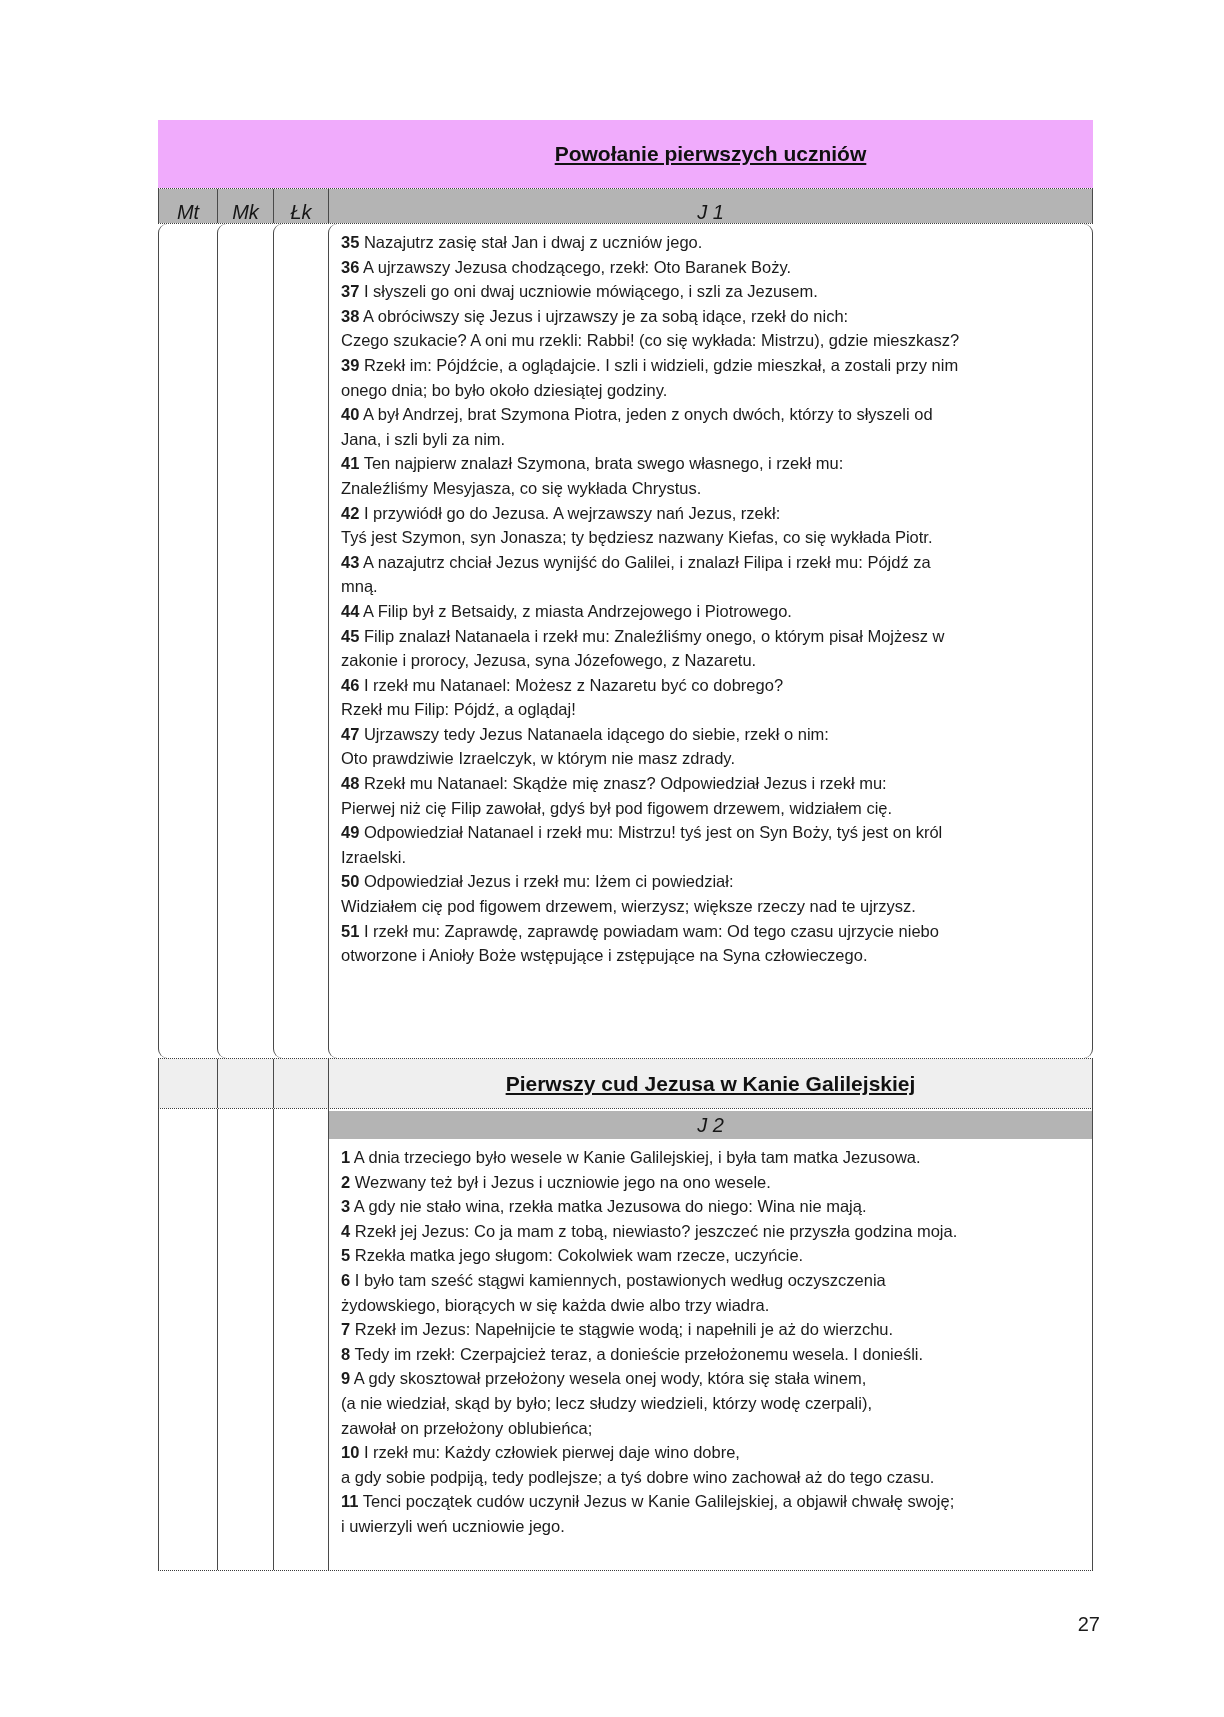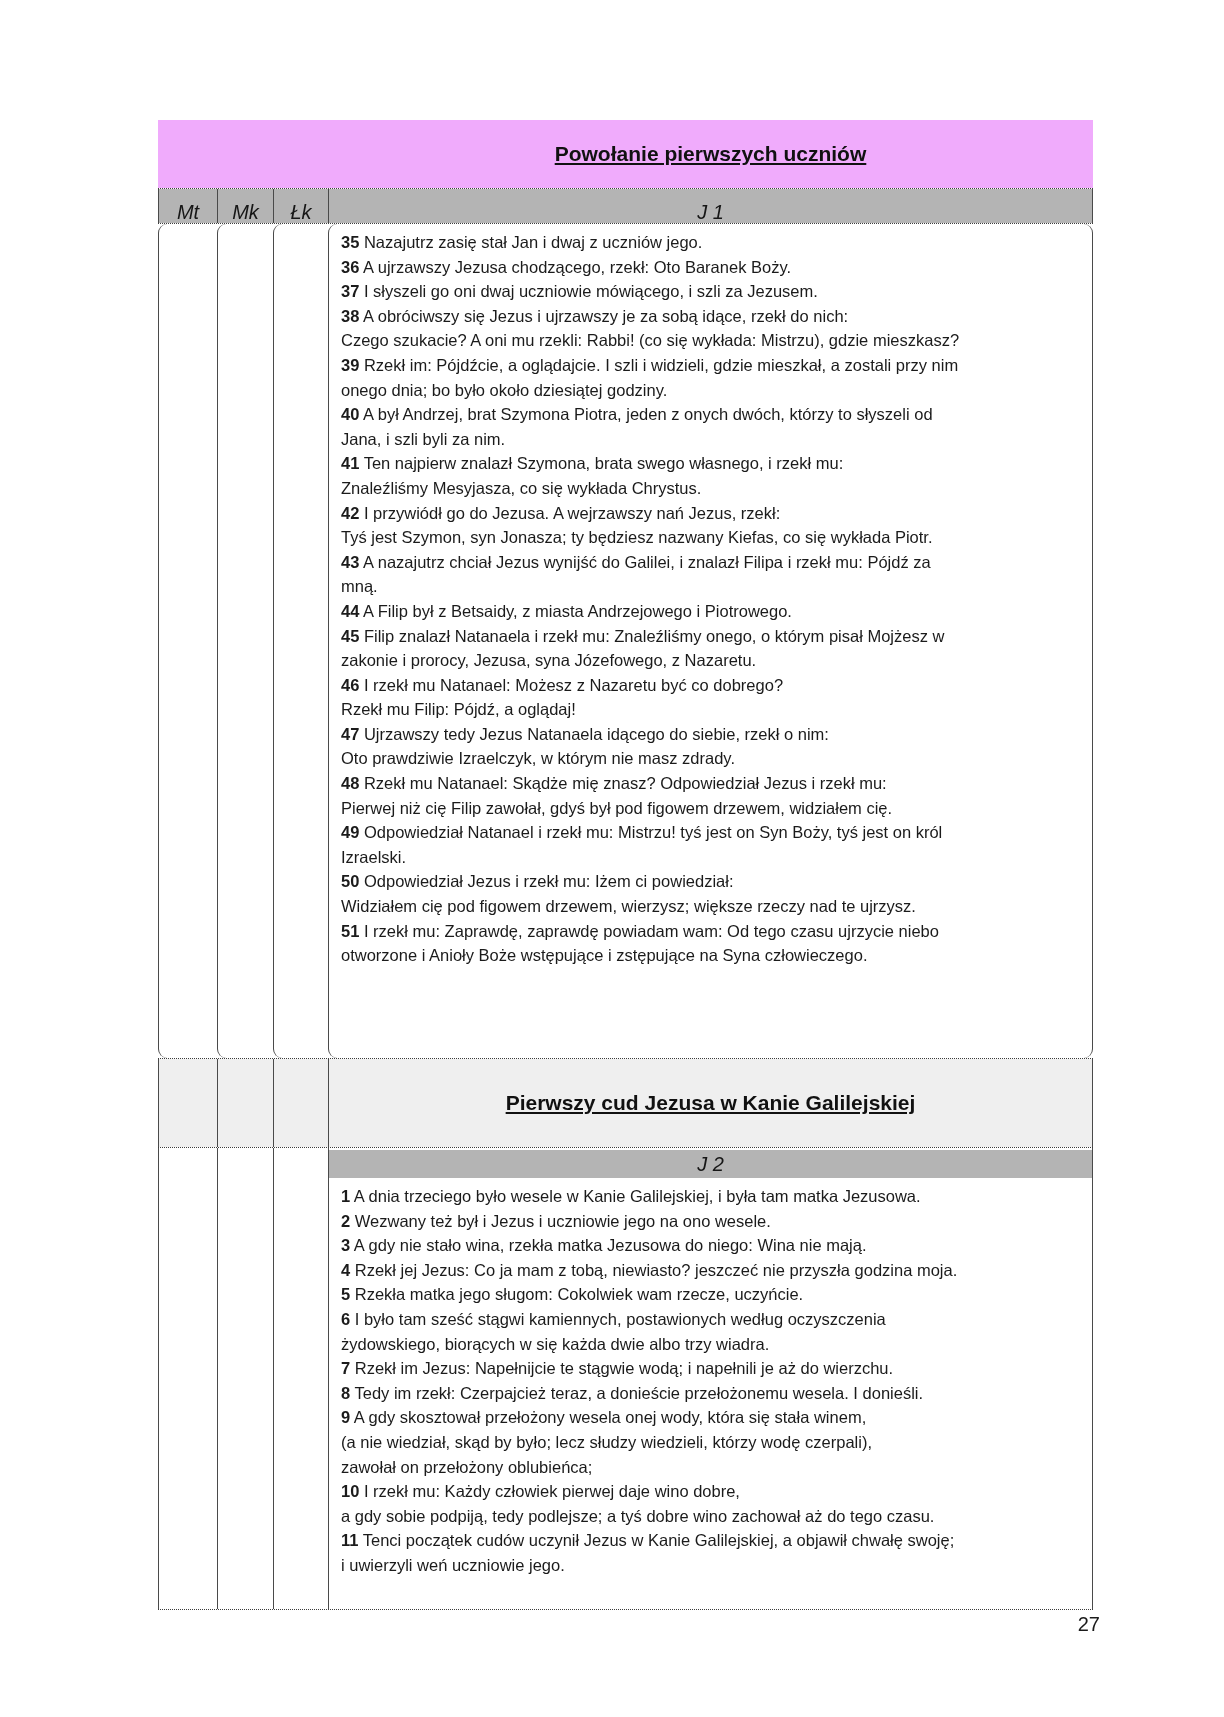--- a/index.html
+++ b/index.html
@@ -46,21 +46,21 @@
   .cell.c-lk { flex:0 0 55px; }
   .cell.c-j  { flex:1 1 auto; border-right:1px solid #4a4a4a; }
 
   .header-row .cell {
     background:#b4b4b4;
     height:34px;
     display:flex; align-items:center; justify-content:center;
   }
   .col-label { font-style:italic; font-size:20px; color:#161616;margin-top:12px; }
 
-  .title2-row .cell { background:#efefef; height:88px; }
+  .title2-row .cell { background:#efefef; height:49px; }
   .title2-row .c-j { display:flex; align-items:center; justify-content:center; }
 
   .body-row .c-j { padding:0; }
   .body-row.section1 .cell { height:834px;border-radius:9px; }
   .body-row.section2 .cell { height:461px; }
 
   .verse-block { padding:6px 12px 0 12px; }
   .vline {
     font-size:16.5px;
     line-height:24.6px;

